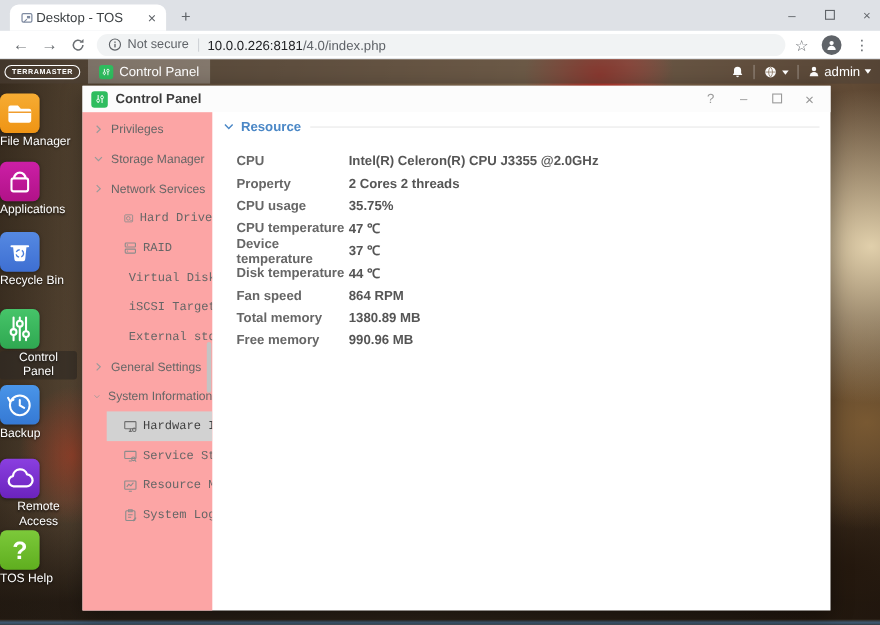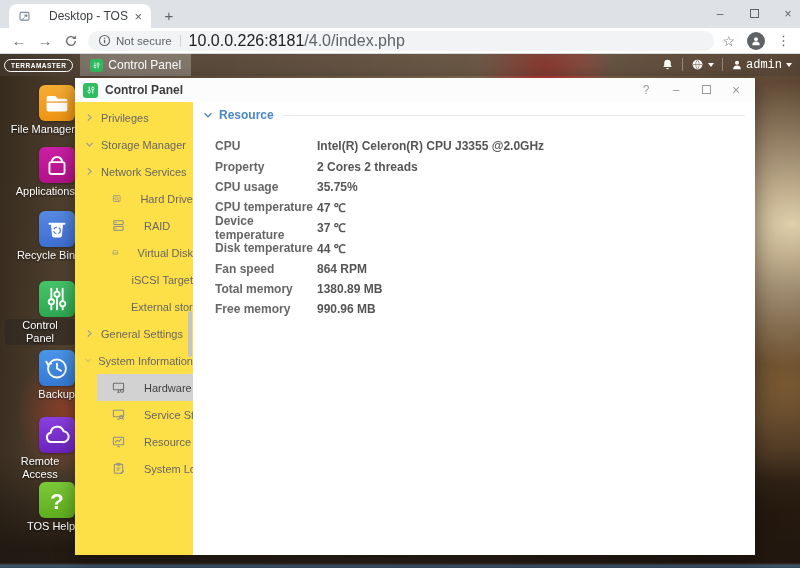--- a/index.html
+++ b/index.html
@@ -3,37 +3,37 @@
 <meta charset="utf-8">
 <style>
   * { margin:0; padding:0; box-sizing:border-box; }
   html,body { width:800px; height:568px; font-family:"Liberation Sans", sans-serif; }
   .screen { position:relative; width:800px; height:568px; overflow:hidden; background:#dee1e6; }
 
   
   .tabbar { position:absolute; top:0; left:0; width:800px; height:28px; background:#dee1e6; }
   .tab { position:absolute; left:9px; top:4px; width:142px; height:24px; background:#fff;
          border-radius:8px 8px 0 0; display:flex; align-items:center; padding:0 6px 0 9px; }
-  .tab-title { font-size:12px; color:#3c4043; flex:1; white-space:nowrap; overflow:hidden; margin-left:18px;}
+  .tab-title { font-size:12px; color:#3c4043; flex:1; white-space:nowrap; overflow:hidden; margin-left:2px;}
   .tab-close { color:#5f6368; font-size:13px; line-height:1; padding:0 3px; cursor:pointer;}
   .newtab { position:absolute; left:160px; top:7px; width:18px; height:18px; color:#5f6368;
             font-size:15px; text-align:center; line-height:17px; }
   .win-ctrls { position:absolute; right:6px; top:0; height:28px; display:flex; align-items:center; gap:22px; color:#5f6368;}
   .wc { font-size:12px; line-height:1; width:12px; text-align:center;}
   .wc-box { width:9px; height:9px; border:1px solid #5f6368; display:inline-block; }
 
   
   .toolbar { position:absolute; top:28px; left:0; width:800px; height:26px; background:#fff;
              border-bottom:1px solid #d6d9dd; display:flex; align-items:center; }
   .nav-ic { width:26px; text-align:center; color:#6b6f73; font-size:15px; }
   .omnibox { flex:1; height:20px; margin:0 8px 0 4px; background:#f1f3f4; border-radius:11px;
              display:flex; align-items:center; padding:0 10px; }
   .omni-sec { font-size:11.5px; color:#5f6368; margin:0 8px 0 5px; white-space:nowrap;}
   .omni-div { width:1px; height:12px; background:#d0d3d7; margin-right:8px;}
-  .omni-url { font-size:16px; white-space:nowrap; overflow:hidden;}
+  .omni-url { font-size:12px; white-space:nowrap; overflow:hidden;}
   .u-host { color:#202124; } .u-path { color:#5f6368; }
   .tb-right { display:flex; align-items:center; gap:12px; margin-right:10px;}
   .star { color:#5f6368; font-size:14px; }
   .avatar { width:18px; height:18px; border-radius:50%; background:#5f6368; display:flex; align-items:center; justify-content:center;}
   .dots { color:#5f6368; font-size:13px; }
 
   
   .desktop { position:absolute; top:54px; left:0; width:800px; height:514px;
     background:
       radial-gradient(95px 70px at 545px 14px, rgba(196,44,38,.95), rgba(196,44,38,0) 72%),
@@ -51,48 +51,48 @@
 
   
   .tos-bar { position:absolute; top:0; left:0; width:800px; height:22px;
              background:rgba(78,66,55,.5); display:flex; align-items:center; z-index:3;}
   .logo { margin-left:4px; border:1px solid #fff; border-radius:9px; padding:2px 6px;
           color:#fff; font-size:6.5px; font-weight:bold; letter-spacing:.5px; white-space:nowrap;}
   .task-item { margin-left:7px; height:22px; background:rgba(255,255,255,.25); display:flex;
                align-items:center; gap:5px; padding:0 10px; color:#fff; font-size:12px;}
   .mini-green { width:13px; height:13px; background:#2fbd5f; border-radius:3px; display:flex;
                 align-items:center; justify-content:center;}
-  .bar-right { margin-left:auto; display:flex; align-items:flex-start; margin-right:8px; color:#fff;font-family:Liberation Mono, monospace;}
+  .bar-right { margin-left:auto; display:flex; align-items:flex-end; margin-right:8px; color:#fff;}
   .bar-sep { width:1px; height:13px; background:rgba(255,255,255,.35); margin:0 8px;}
   .caret { width:0; height:0; border-left:3.5px solid transparent; border-right:3.5px solid transparent;
            border-top:4px solid #fff; margin-left:4px;}
   .admin-lbl { font-size:12px; margin-left:3px;}
 
   
-  .dicon { position:absolute; left:0; width:75px; display:flex; flex-direction:column; align-items:flex-end; z-index:2;}
+  .dicon { position:absolute; left:0; width:75px; display:flex; flex-direction:column; align-items:flex-start; z-index:2;}
   .tile { width:36px; height:36px; border-radius:6px; display:flex; align-items:center; justify-content:center;
           box-shadow:0 1px 3px rgba(0,0,0,.35);}
   .dlabel { margin-top:2px; font-size:11px; color:#fff; text-align:center; line-height:13px;
             text-shadow:0 1px 2px rgba(0,0,0,.7); max-width:70px;}
   .dlabel.active { background:rgba(45,40,35,.6); border-radius:3px; padding:0 4px;}
 
   
   .cp-win { position:absolute; left:75px; top:24px; width:680px; height:477px; background:#fff;
             box-shadow:0 4px 18px rgba(0,0,0,.4); z-index:4; display:flex; flex-direction:column;}
   .cp-head { height:24px; display:flex; align-items:center; padding:0 12px 0 8px; background:#fcfcfc;}
   .cp-title { font-size:12px; font-weight:bold; color:#3c3c3c; margin-left:7px;}
   .cp-ctrls { margin-left:auto; display:flex; align-items:center; gap:16px; color:#9a9a9a;}
   .cpc { font-size:12px; width:14px; text-align:center;}
   .cpc-box { width:9px; height:9px; border:1px solid #9a9a9a; display:inline-block;}
   .cp-body { flex:1; display:flex; min-height:0;}
 
-  .cp-nav { width:118px; background:#fde047; position:relative; padding-top:2px; overflow:hidden;}
+  .cp-nav { width:118px; background:#fca5a5; position:relative; padding-top:2px; overflow:hidden;}
   .nav-item { height:27px; display:flex; align-items:center; font-size:11px; color:#666; white-space:nowrap;}
   .nav-group { padding-left:10px; gap:7px;}
-  .nav-sub { padding-left:37px; gap:19px; overflow:hidden;}
+  .nav-sub { padding-left:37px; gap:5px; overflow:hidden;font-family:Liberation Mono, monospace;}
   .nav-sub.selected { background:#d2d2d2; margin-left:22px; padding-left:15px; color:#3f3f3f;}
   .nav-scroll { position:absolute; right:1px; top:209px; width:4px; height:46px; background:#c4c4c4; border-radius:2px;}
 
   .cp-content { flex:1; padding:5px 0 0 10px; min-width:0;font-weight:bold;}
   .sec-head { display:flex; align-items:center; height:16px;}
   .sec-title { color:#4a87c6; font-size:12px; margin-left:6px;}
   .sec-line { flex:1; height:1px; background:#e8e8e8; margin:0 10px 0 8px;}
   .rows { margin-top:13px;}
   .row { height:20.4px; display:flex; align-items:center; padding-left:12px;}
   .row-label { width:102px; font-size:12px; color:#666;}

